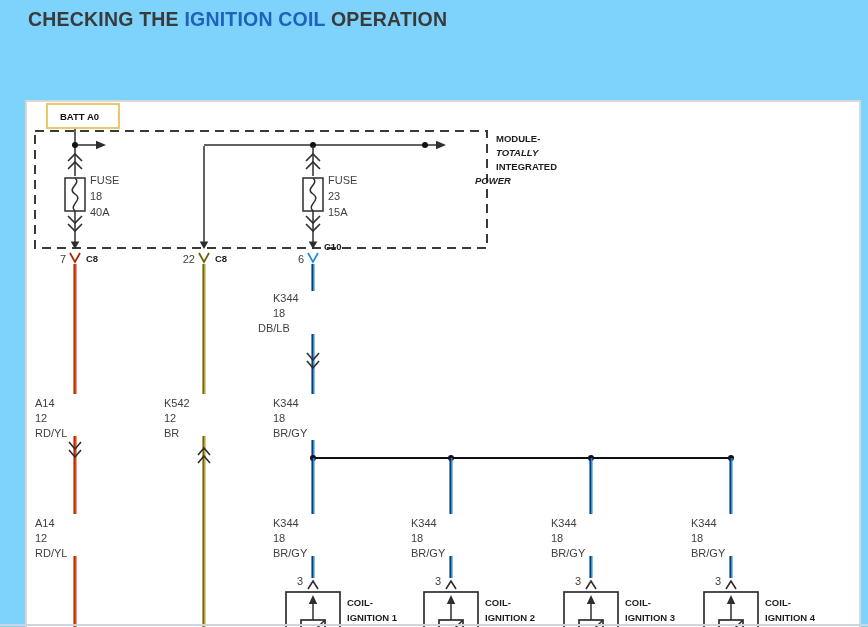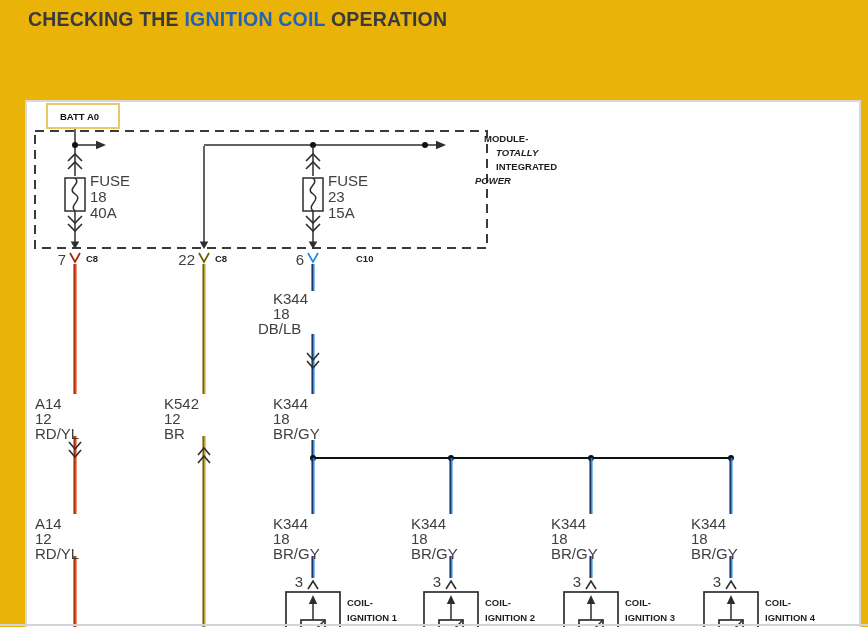--- a/index.html
+++ b/index.html
@@ -1,26 +1,26 @@
 <!DOCTYPE html>
 <html><head>
 <meta charset="utf-8">
 <style>
   html,body{margin:0;padding:0;background:#fff;}
-  .page{position:relative;width:868px;height:627px;overflow:hidden;background:#eab308;
+  .page{position:relative;width:868px;height:627px;overflow:hidden;background:#7dd3fc;
         font-family:"Liberation Sans",sans-serif;}
   .title{position:absolute;left:28px;top:8px;font-size:19.5px;font-weight:bold;
          color:#3a3a3a;letter-spacing:.2px;white-space:nowrap;}
   .title .accent{color:#1e62bb;}
   .panel{position:absolute;left:25px;top:100px;width:832px;height:560px;background:#fff;
          border:2px solid #d8d8d8;border-bottom:none;}
   .batt{position:absolute;left:46px;top:103px;width:58px;height:22px;border:2px solid #eac86d;
         background:#fff;display:flex;align-items:center;padding-left:12px;
         font-size:9.5px;font-weight:bold;color:#111;}
-  .lbl{position:absolute;font-size:15px;color:#3f3f3f;white-space:nowrap;line-height:11px;}
+  .lbl{position:absolute;font-size:11px;color:#3f3f3f;white-space:nowrap;line-height:11px;}
   .b{font-weight:bold;color:#1d1d1d;font-size:9.5px;}
   .ctr{width:80px;text-align:left;}
   .rt{text-align:right;}
   .mod{line-height:14px;}
   svg.diagram{position:absolute;left:0;top:0;}
   .bottom-line{position:absolute;left:0;top:624px;width:868px;height:2px;background:#ccd6dc;}
   .ln{stroke:#2e2e2e;stroke-width:1.5;fill:none;}
   .chev{stroke:#2e2e2e;stroke-width:1.6;fill:none;}
   .dot{fill:#111;}
   .arr{fill:#2e2e2e;}
@@ -184,31 +184,31 @@
       <span>BATT A0</span>
     </div>
 
   <div class="lbl" style="left:90px;top:175px;">FUSE</div>
   <div class="lbl" style="left:90px;top:191px;">18</div>
   <div class="lbl" style="left:90px;top:207px;">40A</div>
   <div class="lbl" style="left:328px;top:175px;">FUSE</div>
   <div class="lbl" style="left:328px;top:191px;">23</div>
   <div class="lbl" style="left:328px;top:207px;">15A</div>
 
-  <div class="lbl b mod" style="left:484px;top:132px;">MODULE-</div>
+  <div class="lbl b mod" style="left:496px;top:132px;">MODULE-</div>
   <div class="lbl b mod" style="left:496px;top:146px;font-style:italic;">TOTALLY</div>
   <div class="lbl b mod" style="left:496px;top:160px;">INTEGRATED</div>
   <div class="lbl b mod" style="left:475px;top:174px;font-style:italic;">POWER</div>
 
   <div class="lbl rt" style="left:50px;top:254px;width:16px;">7</div>
   <div class="lbl b" style="left:86px;top:253px;">C8</div>
   <div class="lbl rt" style="left:178px;top:254px;width:17px;">22</div>
   <div class="lbl b" style="left:215px;top:253px;">C8</div>
   <div class="lbl rt" style="left:288px;top:254px;width:16px;">6</div>
-  <div class="lbl b" style="left:324px;top:253px;margin-left:32px;">C10</div>
+  <div class="lbl b" style="left:324px;top:241px;">C10</div>
 
   <div class="lbl ctr" style="left:273px;top:293px;">K344</div>
   <div class="lbl ctr" style="left:273px;top:308px;">18</div>
   <div class="lbl ctr" style="left:258px;top:323px;">DB/LB</div>
 
   <div class="lbl ctr" style="left:35px;top:398px;">A14</div>
   <div class="lbl ctr" style="left:35px;top:413px;">12</div>
   <div class="lbl ctr" style="left:35px;top:428px;">RD/YL</div>
   <div class="lbl ctr" style="left:164px;top:398px;">K542</div>
   <div class="lbl ctr" style="left:164px;top:413px;">12</div>

